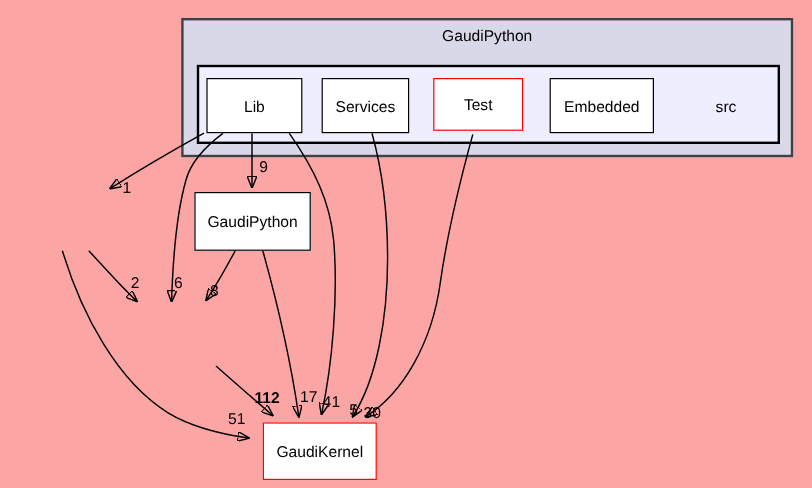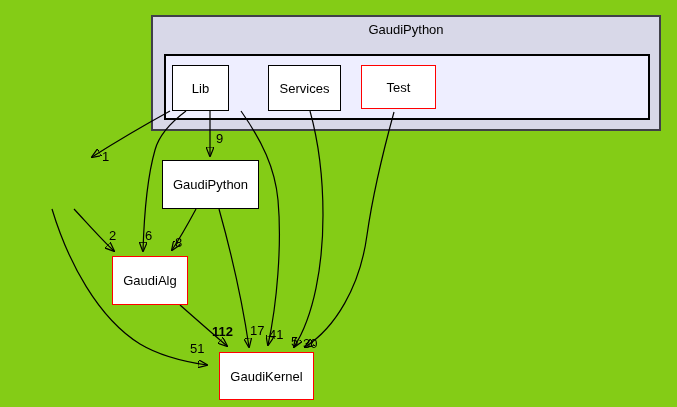--- a/index.html
+++ b/index.html
@@ -1,19 +1,19 @@
 <!DOCTYPE html>
 <html><head>
 <meta charset="utf-8">
 <style>
   html,body{margin:0;padding:0;background:#ffffff;}
   .canvas{
     position:relative;
     width:677px;height:407px;
-    background:#84cc16;
+    background:#fca5a5;
     font-family:"Liberation Sans", sans-serif;
     overflow:hidden;
   }
   .cluster-outer{
     position:absolute;left:151px;top:15px;width:510px;height:116px;
     background:#d8d8e8;border:2px solid #404048;box-sizing:border-box;
   }
   .cluster-outer-label{
     position:absolute;left:151px;top:22px;width:510px;
     text-align:center;font-size:13px;color:#000;
@@ -33,21 +33,21 @@
     display:flex;align-items:center;justify-content:center;
     font-size:13px;color:#000;cursor:pointer;
   }
   .node.red{border-color:#ff0000;}
   .edges{position:absolute;left:0;top:0;width:677px;height:407px;pointer-events:none;}
   .edges path{stroke:#000000;stroke-width:1.2;fill:none;}
   .edge-label{
     position:absolute;font-size:13px;line-height:13px;color:#000;cursor:pointer;
   }
   
-  #n-lib      {left:172px;top:65px;width:57px;height:46px;}
+  #n-lib      {left:172px;top:65px;width:80px;height:46px;}
   #n-services {left:268px;top:65px;width:73px;height:46px;}
   #n-test     {left:361px;top:65px;width:75px;height:44px;}
   #n-embedded {left:458px;top:65px;width:87px;height:46px;}
   #n-gaudigsl {left:4px;top:160px;width:84px;height:48px;}
   #n-gaudipython{left:162px;top:160px;width:97px;height:49px;}
   #n-gaudialg {left:112px;top:256px;width:76px;height:49px;}
   #n-gaudikernel{left:219px;top:352px;width:95px;height:48px;}
   
   #el-0{left:102px;top:150px;}
   #el-1{left:216px;top:132px;}
@@ -62,20 +62,21 @@
   #el-10{left:303px;top:337px;}
 </style>
 </head>
 <body>
 
 <div class="canvas">
 
   <div class="cluster-outer"></div>
   <div class="cluster-inner"></div>
   <div class="cluster-outer-label">GaudiPython</div>
+  <div class="src-label">src</div>
 
   <svg class="edges" width="677" height="407" viewBox="0 0 677 407" xmlns="http://www.w3.org/2000/svg">
     <defs>
       <marker id="arrow" markerWidth="10" markerHeight="8" refX="9" refY="4" orient="auto" markerUnits="userSpaceOnUse">
         <path d="M0,0 L10,4 L0,8 z" fill="#000000"></path>
       </marker>
     </defs>
     <path d="M170,111 C150,122 122,138 92,157" marker-end="url(#arrow)"></path>
     <path d="M210,111 L210,156" marker-end="url(#arrow)"></path>
     <path d="M186,111 C170,123 159,135 155,150 C147,178 144,218 143,251" marker-end="url(#arrow)"></path>
@@ -91,25 +92,25 @@
 
   <div class="node" id="n-lib">
     <span>Lib</span>
   </div>
   <div class="node" id="n-services">
     <span>Services</span>
   </div>
   <div class="node red" id="n-test">
     <span>Test</span>
   </div>
+  <div class="node" id="n-embedded">
+    <span>Embedded</span>
+  </div>
   <div class="node" id="n-gaudipython">
     <span>GaudiPython</span>
-  </div>
-  <div class="node red" id="n-gaudialg">
-    <span>GaudiAlg</span>
   </div>
   <div class="node red" id="n-gaudikernel">
     <span>GaudiKernel</span>
   </div>
 
   <div class="edge-label" id="el-0">1</div>
   <div class="edge-label" id="el-1">9</div>
   <div class="edge-label" id="el-2">6</div>
   <div class="edge-label" id="el-3">41</div>
   <div class="edge-label" id="el-4">2</div>

